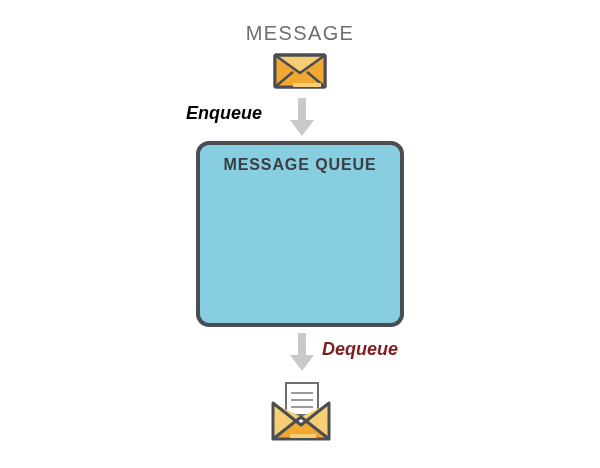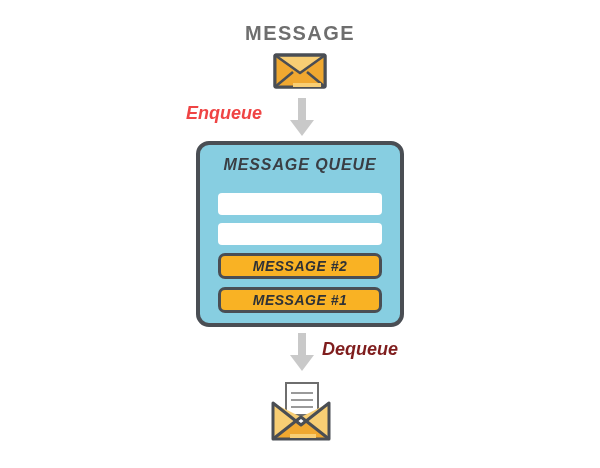--- a/index.html
+++ b/index.html
@@ -22,21 +22,21 @@
   }
 
   
   .msg-title {
     position: absolute;
     left: 0;
     top: 22px;
     width: 600px;
     text-align: center;
     font-size: 20px;
-    font-weight: bold;
+    font-weight: normal;
     letter-spacing: 1.4px;
     color: #6e6e6e;
   }
 
   
   .env-closed {
     position: absolute;
     left: 273px;
     top: 53px;
     width: 54px;
@@ -60,21 +60,21 @@
   .arrow-dequeue { left: 287px; top: 333px; }
 
   
   .label-enqueue {
     position: absolute;
     left: 186px;
     top: 103px;
     font-size: 18px;
     font-weight: bold;
     font-style: italic;
-    color: #ef4444;
+    color: #000000;
   }
   .label-dequeue {
     position: absolute;
     left: 322px;
     top: 339px;
     font-size: 18px;
     font-weight: bold;
     font-style: italic;
     color: #7f1d1d;
   }
@@ -83,21 +83,20 @@
   .queue-panel {
     position: absolute;
     left: 196px;
     top: 141px;
     width: 208px;
     height: 186px;
     box-sizing: border-box;
     background: #87cee1;
     border: 4px solid #4a4e54;
     border-radius: 13px;
-    font-style: italic;
   }
   .queue-title {
     position: absolute;
     left: 0;
     top: 11px;
     width: 100%;
     text-align: center;
     font-size: 16px;
     font-weight: bold;
     letter-spacing: 0.9px;
@@ -155,30 +154,20 @@
     <svg width="30" height="40" viewBox="0 0 30 40" xmlns="http://www.w3.org/2000/svg">
       <path d="M11 0 L19 0 L19 22 L27 22 L15 38 L3 22 L11 22 Z" fill="#c9c9c9"></path>
     </svg>
   </div>
 
   <div class="label-enqueue">Enqueue</div>
 
   <div class="queue-panel">
     <div class="queue-title">MESSAGE QUEUE</div>
 
-    <div class="slots">
-      <div class="slot slot-empty"></div>
-      <div class="slot slot-empty"></div>
-      <div class="slot slot-filled">
-        <span>MESSAGE #2</span>
-      </div>
-      <div class="slot slot-filled">
-        <span>MESSAGE #1</span>
-      </div>
-    </div>
   </div>
 
   <div class="arrow arrow-dequeue">
     <svg width="30" height="40" viewBox="0 0 30 40" xmlns="http://www.w3.org/2000/svg">
       <path d="M11 0 L19 0 L19 22 L27 22 L15 38 L3 22 L11 22 Z" fill="#c9c9c9"></path>
     </svg>
   </div>
 
   <div class="label-dequeue">Dequeue</div>
 

